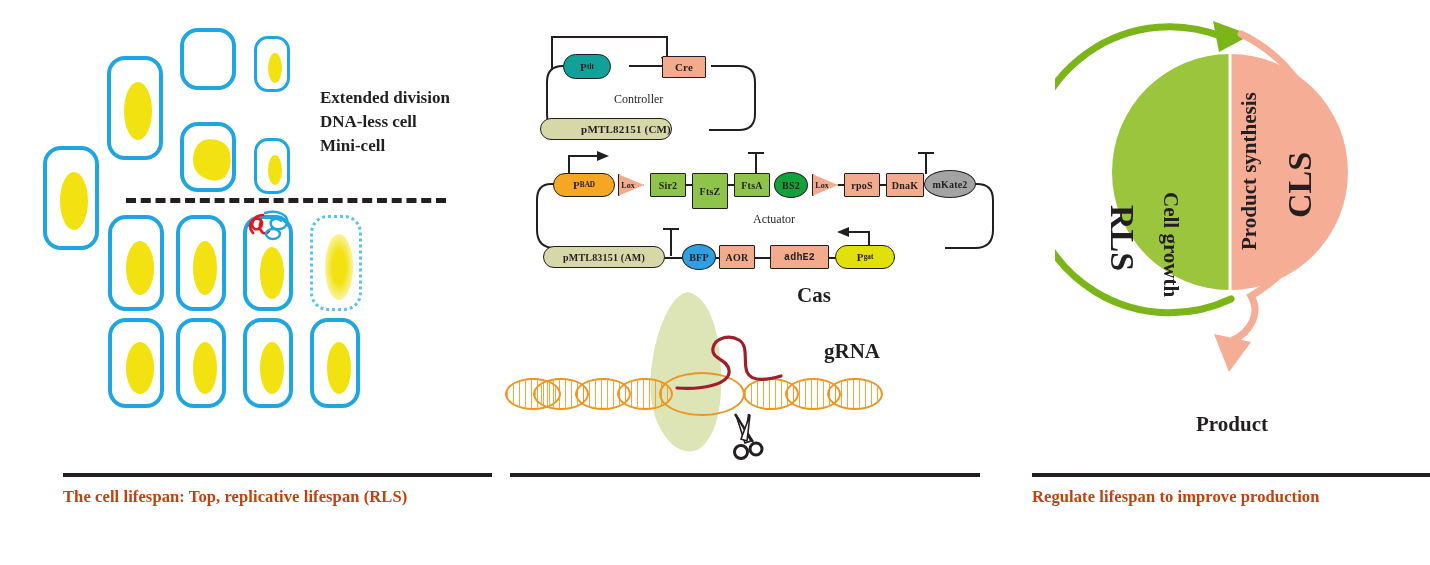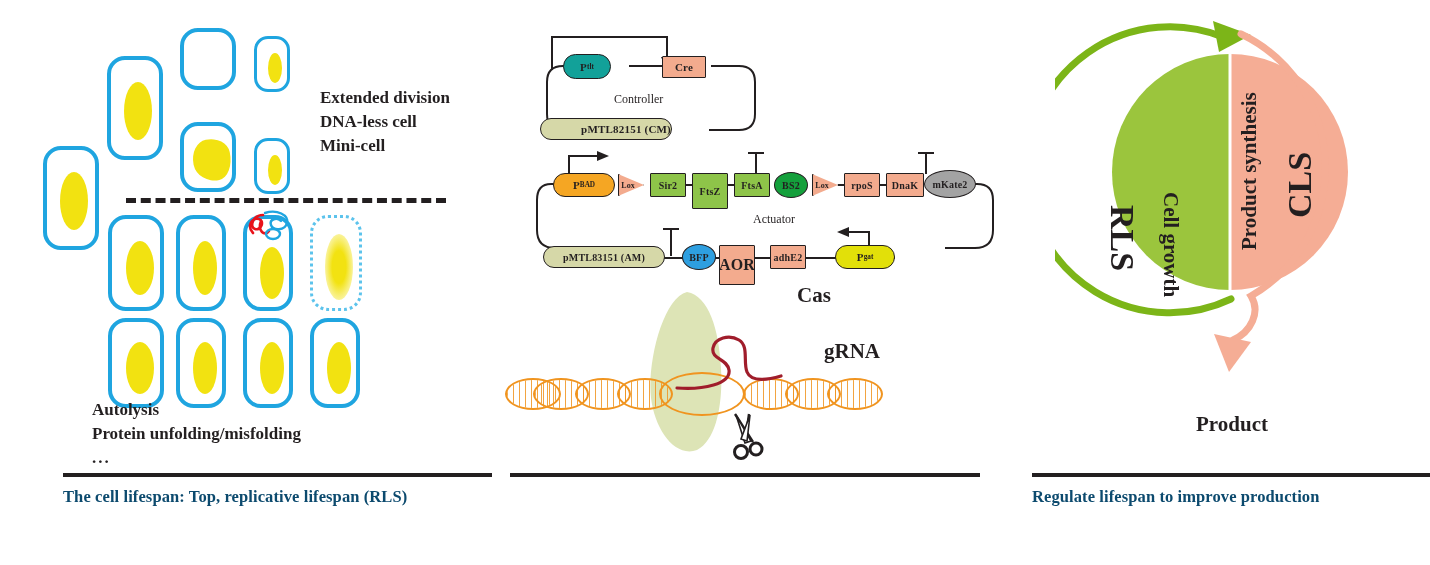--- a/index.html
+++ b/index.html
@@ -17,21 +17,21 @@
   #panel-right{left:1015px;width:415px;}
 
   
   .rule{position:absolute;height:4px;background:#231f20;}
   .caption{
     position:absolute;
     font-family:"Liberation Serif", serif;
     font-weight:bold;
     font-size:16.5px;
     line-height:21px;
-    color:#0c4a6e;
+    color:#c2410c;
     letter-spacing:.1px;
   }
 
   
   .cell{
     position:absolute;
     border:4px solid #1fa5e0;
     border-radius:18px;
     box-sizing:border-box;
     background:transparent;
@@ -204,25 +204,20 @@
     <div class="cell" style="left:176px;top:318px;width:50px;height:90px;">
       <div class="nuc" style="left:13px;top:20px;width:24px;height:52px;"></div>
     </div>
     <div class="cell" style="left:243px;top:318px;width:50px;height:90px;">
       <div class="nuc" style="left:13px;top:20px;width:24px;height:52px;"></div>
     </div>
     <div class="cell" style="left:310px;top:318px;width:50px;height:90px;">
       <div class="nuc" style="left:13px;top:20px;width:24px;height:52px;"></div>
     </div>
 
-    <div class="label-block" style="left:92px;top:398px;">
-      <div>Autolysis</div>
-      <div>Protein unfolding/misfolding</div>
-      <div style="letter-spacing:2px;">...</div>
-    </div>
 
     <div class="rule" style="left:63px;top:473px;width:429px;"></div>
     <div class="caption" style="left:63px;top:486px;width:440px;">
       <div>The cell lifespan: Top, replicative lifespan (RLS)</div>
     </div>
   </div>
 
   <div class="panel" id="panel-mid">
 
     <svg style="position:absolute;left:40px;top:32px;" width="180" height="40" viewBox="0 0 180 40">
@@ -315,24 +310,24 @@
       <path d="M36 26 L36 6 L14 6" stroke="#231f20" stroke-width="2" fill="none"></path>
       <path d="M4 6 L16 1 L16 11 Z" fill="#231f20"></path>
     </svg>
 
     <div class="part cap" style="left:38px;top:246px;width:122px;height:22px;background:#d6d8a8;font-size:10px;">
       <span>pMTL83151 (AM)</span>
     </div>
     <div class="part oval" style="left:177px;top:244px;width:34px;height:26px;background:#2e9fe0;font-size:10px;">
       <span>BFP</span>
     </div>
-    <div class="part rect" style="left:214px;top:245px;width:36px;height:40px;background:#f3ab8e;font-size:16px;">
+    <div class="part rect" style="left:214px;top:245px;width:36px;height:24px;background:#f3ab8e;font-size:10px;">
       <span>AOR</span>
     </div>
-    <div class="part rect" style="left:265px;top:245px;width:36px;height:24px;background:#f3ab8e;font-size:10px;">
+    <div class="part rect" style="left:265px;top:245px;width:59px;height:24px;background:#f3ab8e;font-size:10px;font-family:Liberation Mono, monospace;">
       <span>adhE2</span>
     </div>
     <div class="part cap" style="left:330px;top:245px;width:60px;height:24px;background:#e2e009;font-size:11px;">
       <span>P</span>
         <span class="sub">gat</span>
     </div>
 
     <svg style="position:absolute;left:120px;top:290px;" width="140" height="165" viewBox="0 0 140 165">
       <path d="M62 2 C84 6 94 40 96 78 C98 112 92 150 72 160 C50 168 30 140 26 108 C22 72 38 8 62 2 Z" fill="#dde4b6"></path>
     </svg>

